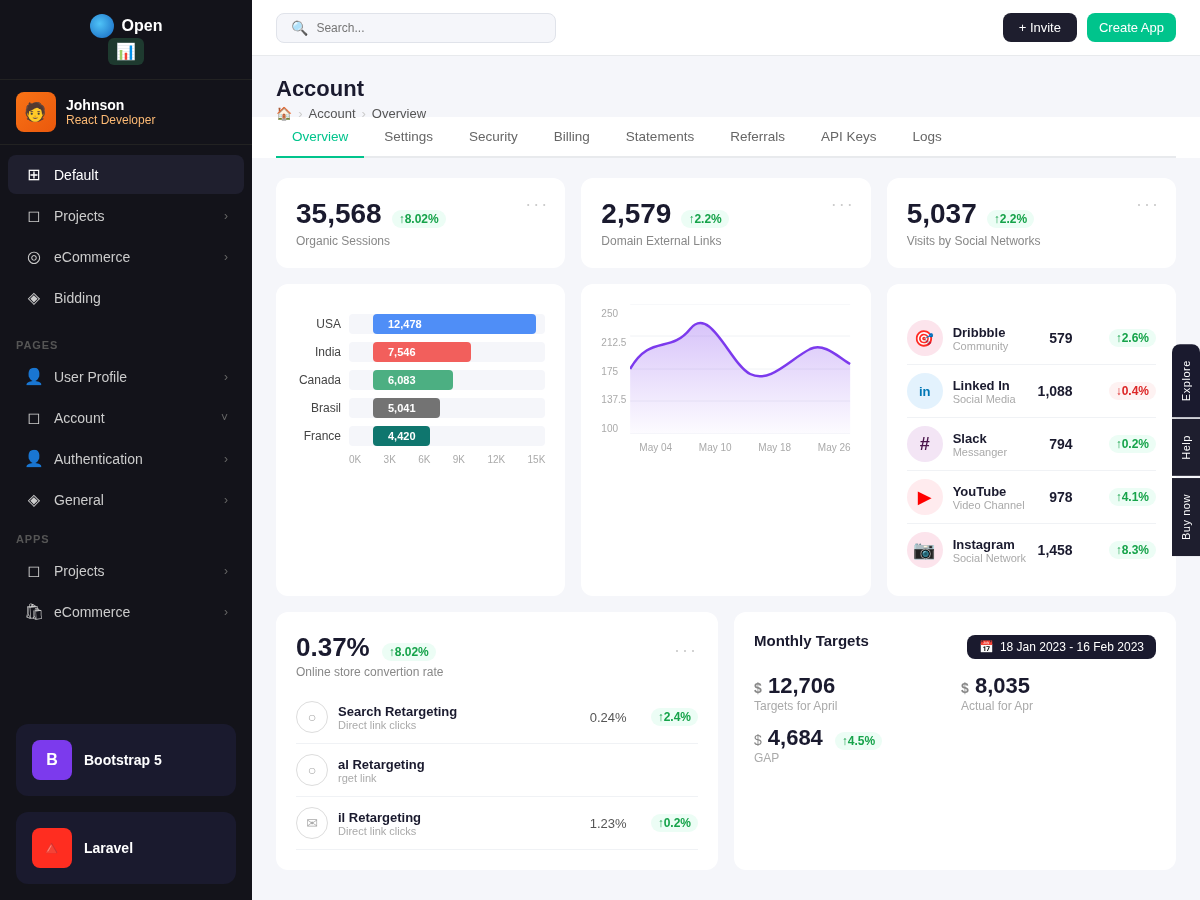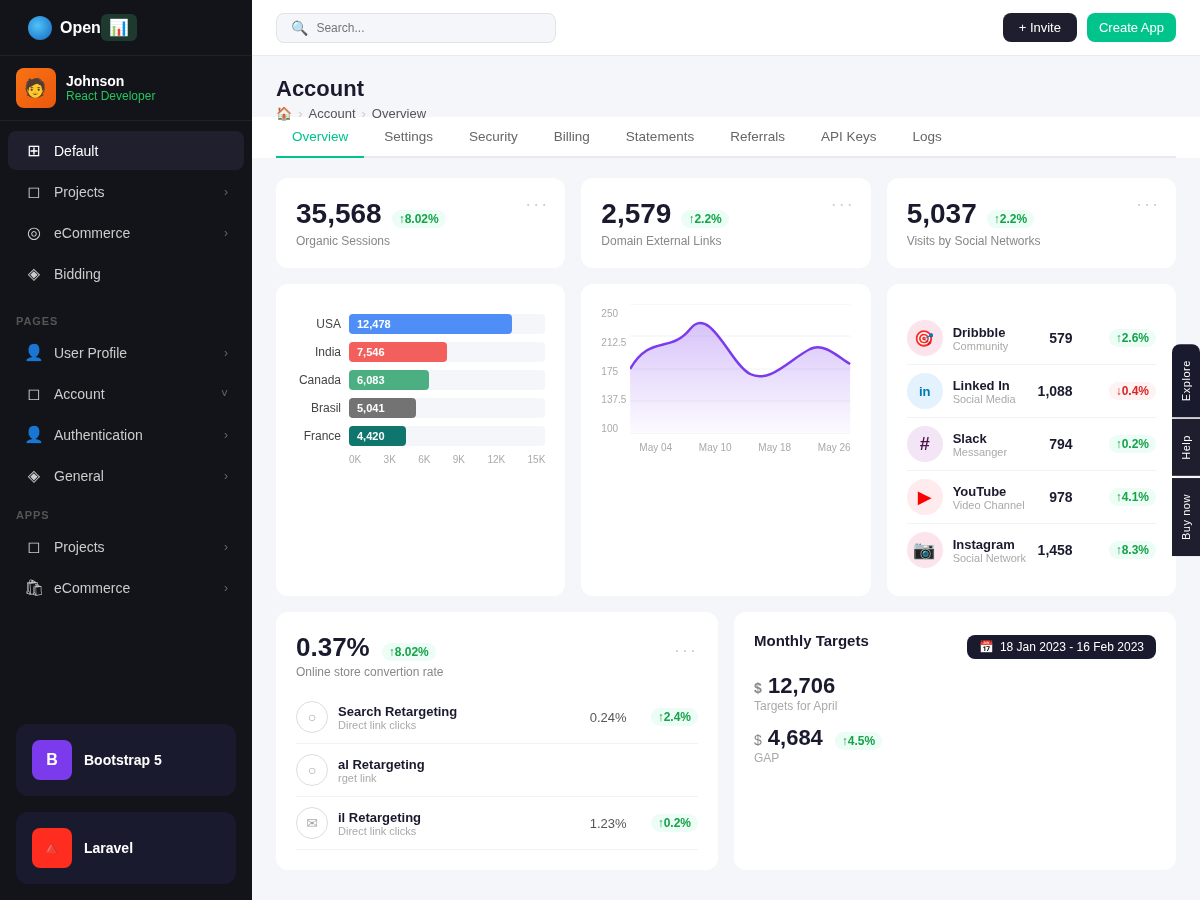--- a/index.html
+++ b/index.html
@@ -12,22 +12,23 @@
       background: #13131a;
       color: #fff;
       display: flex;
       flex-direction: column;
       height: 900px;
       overflow-y: auto;
     }
     .sidebar-header {
       display: flex;
       align-items: center;
-      padding: 14px 28px;
+      padding: 14px 20px;
       border-bottom: 1px solid #222;
+      flex-direction: column;
     }
     .sidebar-logo {
       display: flex;
       align-items: center;
       gap: 8px;
     }
     .logo-circle {
       width: 24px; height: 24px;
       background: radial-gradient(circle at 40% 40%, #4fc3f7, #1565c0);
       border-radius: 50%;
@@ -51,21 +52,21 @@
       border-bottom: 1px solid #222;
     }
     .user-avatar {
       width: 40px; height: 40px;
       border-radius: 8px;
       background: linear-gradient(135deg, #f97316, #ea580c);
       display: flex; align-items: center; justify-content: center;
       font-size: 18px; overflow: hidden;
     }
     .user-name { font-size: 14px; font-weight: 600; color: #fff; }
-    .user-role { font-size: 12px; color: #22c55e; }
+    .user-role { font-size: 12px; color: #fdba74; }
 
     .sidebar-nav-item {
       display: flex;
       align-items: center;
       gap: 10px;
       padding: 10px 16px;
       cursor: pointer;
       font-size: 14px;
       color: #ccc;
       border-radius: 8px;
@@ -277,25 +278,26 @@
       gap: 8px;
       margin-bottom: 8px;
     }
     .bar-label { font-size: 12px; color: #444; width: 45px; text-align: right; }
     .bar-track { flex: 1; height: 20px; background: #f5f6fa; border-radius: 4px; position: relative; overflow: visible; }
     .bar-fill {
       height: 100%;
       border-radius: 4px;
       display: flex;
       align-items: center;
-      padding-left: 8px;
+      padding-left: 15px;
       font-size: 11px;
       font-weight: 700;
       color: #fff;
       white-space: nowrap;
+      margin-left: 24px;
     }
     .bar-axis {
       display: flex;
       justify-content: space-between;
       font-size: 10px;
       color: #aaa;
       margin-top: 6px;
       padding-left: 53px;
     }
     .line-axis-labels {
@@ -767,20 +769,27 @@
           </span>
         </div>
         <div class="monthly-grid">
           <div>
             <div class="monthly-val">
               <span style="font-size:14px;color:#888;">$</span>
               <span>12,706</span>
             </div>
             <div class="monthly-label">Targets for April</div>
           </div>
+          <div>
+            <div class="monthly-val">
+              <span style="font-size:14px;color:#888;">$</span>
+              <span>8,035</span>
+            </div>
+            <div class="monthly-label">Actual for Apr</div>
+          </div>
         </div>
         <div>
           <div style="display:flex;align-items:baseline;gap:6px;">
             <span style="font-size:14px;color:#888;">$</span>
             <span class="monthly-val">4,684</span>
             <span class="stat-badge up">↑4.5%</span>
           </div>
           <div class="monthly-label">GAP</div>
         </div>
       </div>

